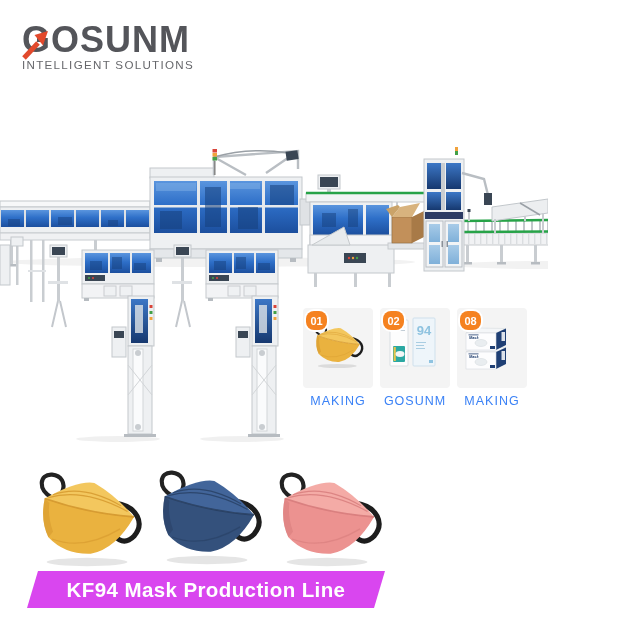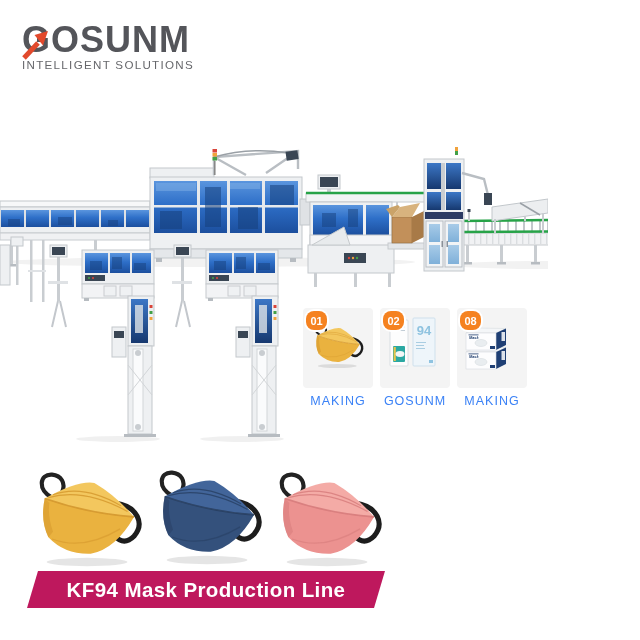--- a/index.html
+++ b/index.html
@@ -21,21 +21,21 @@
   .step{width:70px;display:flex;flex-direction:column;align-items:center;}
   .card{position:relative;width:70px;height:80px;background:#f4f4f4;border-radius:4px;}
   .badge{position:absolute;left:3px;top:3px;width:21px;height:19px;border-radius:8px;
          background:#f58220;box-shadow:0 0 0 2px #ffffff;color:#fff;font-size:11px;
          font-weight:bold;display:flex;align-items:center;justify-content:center;}
   .step-label{margin-top:6px;font-size:12.5px;color:#3b82f6;letter-spacing:1px;}
   .card-art{position:absolute;left:0;top:0;width:70px;height:80px;}
   
   .masks-row{position:absolute;left:22px;top:464px;width:380px;height:112px;}
   
-  .banner{position:absolute;left:27px;top:571px;width:358px;height:37px;background:#be185d;
+  .banner{position:absolute;left:27px;top:571px;width:358px;height:37px;background:#d946ef;
           clip-path:polygon(11px 0,100% 0,calc(100% - 11px) 100%,0 100%);
           display:flex;align-items:center;justify-content:center;}
   .banner span{color:#ffffff;font-size:20.5px;font-weight:bold;letter-spacing:.4px;}
 </style>
 </head>
 <body>
 
 <div class="page">
 
   <svg width="0" height="0" style="position:absolute" aria-hidden="true">

